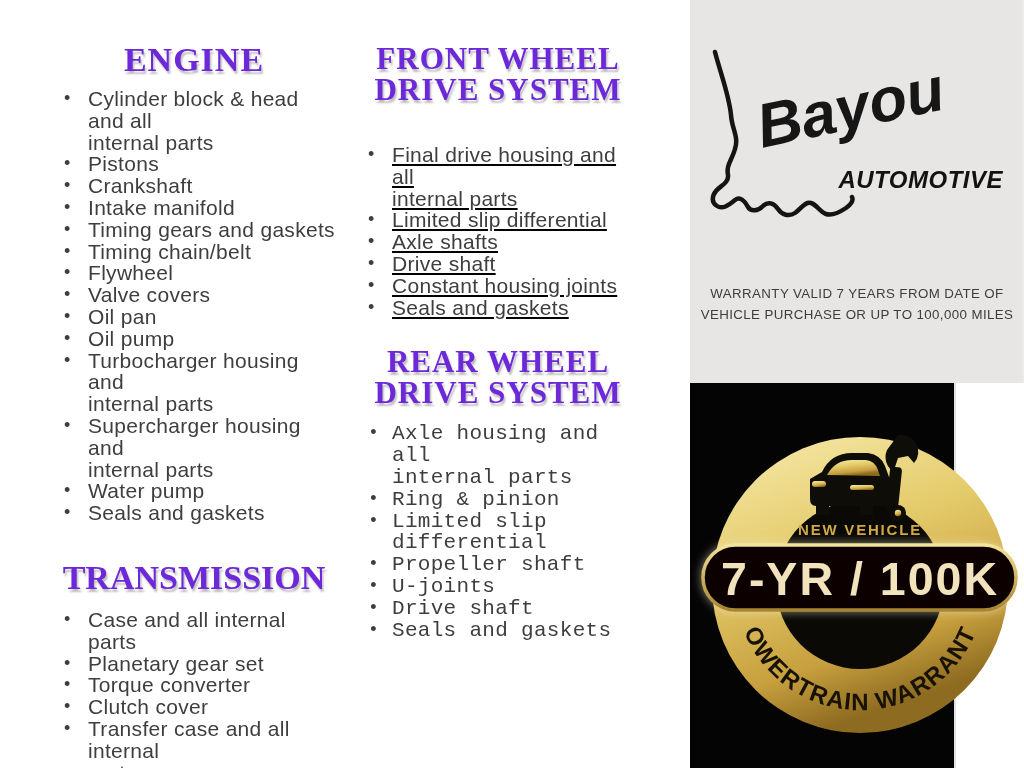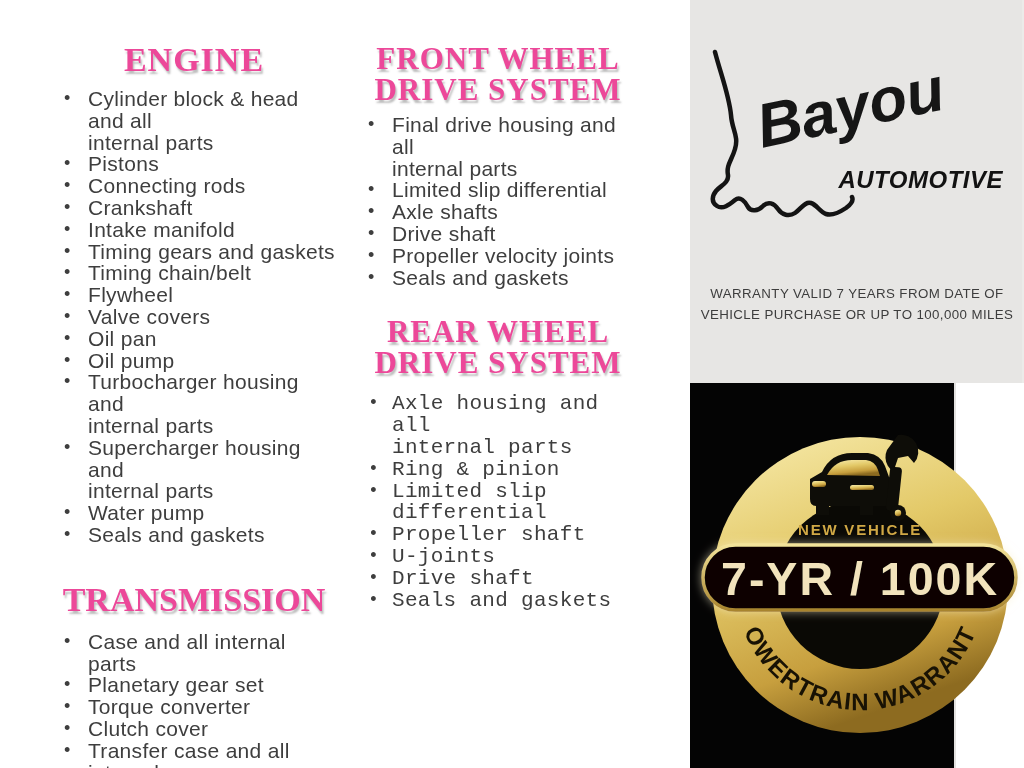--- a/index.html
+++ b/index.html
@@ -8,35 +8,35 @@
   .canvas { position:relative; width:1024px; height:768px; overflow:hidden; background:#ffffff; }
 
   
   .col { position:absolute; top:0; width:292px; }
   .col-1 { left:48px; }
   .col-2 { left:352px; }
 
   .section-title {
     font-family:"Liberation Serif", serif;
     font-weight:700;
-    color:#ec4899;
+    color:#6d28d9;
     text-align:center;
     letter-spacing:1px;
     white-space:pre-line;
     text-shadow:1.5px 2.5px 2px rgba(110,110,110,0.45);
   }
   .title-lg  { font-size:34px; line-height:36px; }
   .title-2ln { font-size:31px; line-height:31px;text-align:center; }
 
   .t-engine       { margin-top:42px; }
   .list-engine    { margin-top:10px; }
   .t-transmission { margin-top:36px; letter-spacing:0; }
   .list-transmission { margin-top:13px; }
   .t-front        { margin-top:43px; }
-  .list-front     { margin-top:9px; }
+  .list-front     { margin-top:39px;text-decoration:underline; }
   .t-rear         { margin-top:28px; }
   .list-rear      { margin-top:15px;font-family:Liberation Mono, monospace; }
 
   ul.parts { list-style:none; margin-left:15px; }
   ul.parts li {
     position:relative;
     padding-left:25px;
     font-size:21px;
     line-height:21.8px;
     letter-spacing:0.3px;
@@ -66,21 +66,20 @@
 <body>
 
 <div class="canvas">
 
   <div class="col col-1">
     <div class="section-title title-lg t-engine">ENGINE</div>
     <ul class="parts list-engine">
       <li>Cylinder block &amp; head and all
 internal parts</li>
       <li>Pistons</li>
-      <li>Connecting rods</li>
       <li>Crankshaft</li>
       <li>Intake manifold</li>
       <li>Timing gears and gaskets</li>
       <li>Timing chain/belt</li>
       <li>Flywheel</li>
       <li>Valve covers</li>
       <li>Oil pan</li>
       <li>Oil pump</li>
       <li>Turbocharger housing and
 internal parts</li>
@@ -104,21 +103,21 @@
 
   <div class="col col-2">
     <div class="section-title title-2ln t-front">FRONT WHEEL
 DRIVE SYSTEM</div>
     <ul class="parts list-front">
       <li>Final drive housing and all
 internal parts</li>
       <li>Limited slip differential</li>
       <li>Axle shafts</li>
       <li>Drive shaft</li>
-      <li>Propeller velocity joints</li>
+      <li>Constant housing joints</li>
       <li>Seals and gaskets</li>
     </ul>
 
     <div class="section-title title-2ln t-rear">REAR WHEEL
 DRIVE SYSTEM</div>
     <ul class="parts list-rear">
       <li>Axle housing and all
 internal parts</li>
       <li>Ring &amp; pinion</li>
       <li>Limited slip differential</li>

